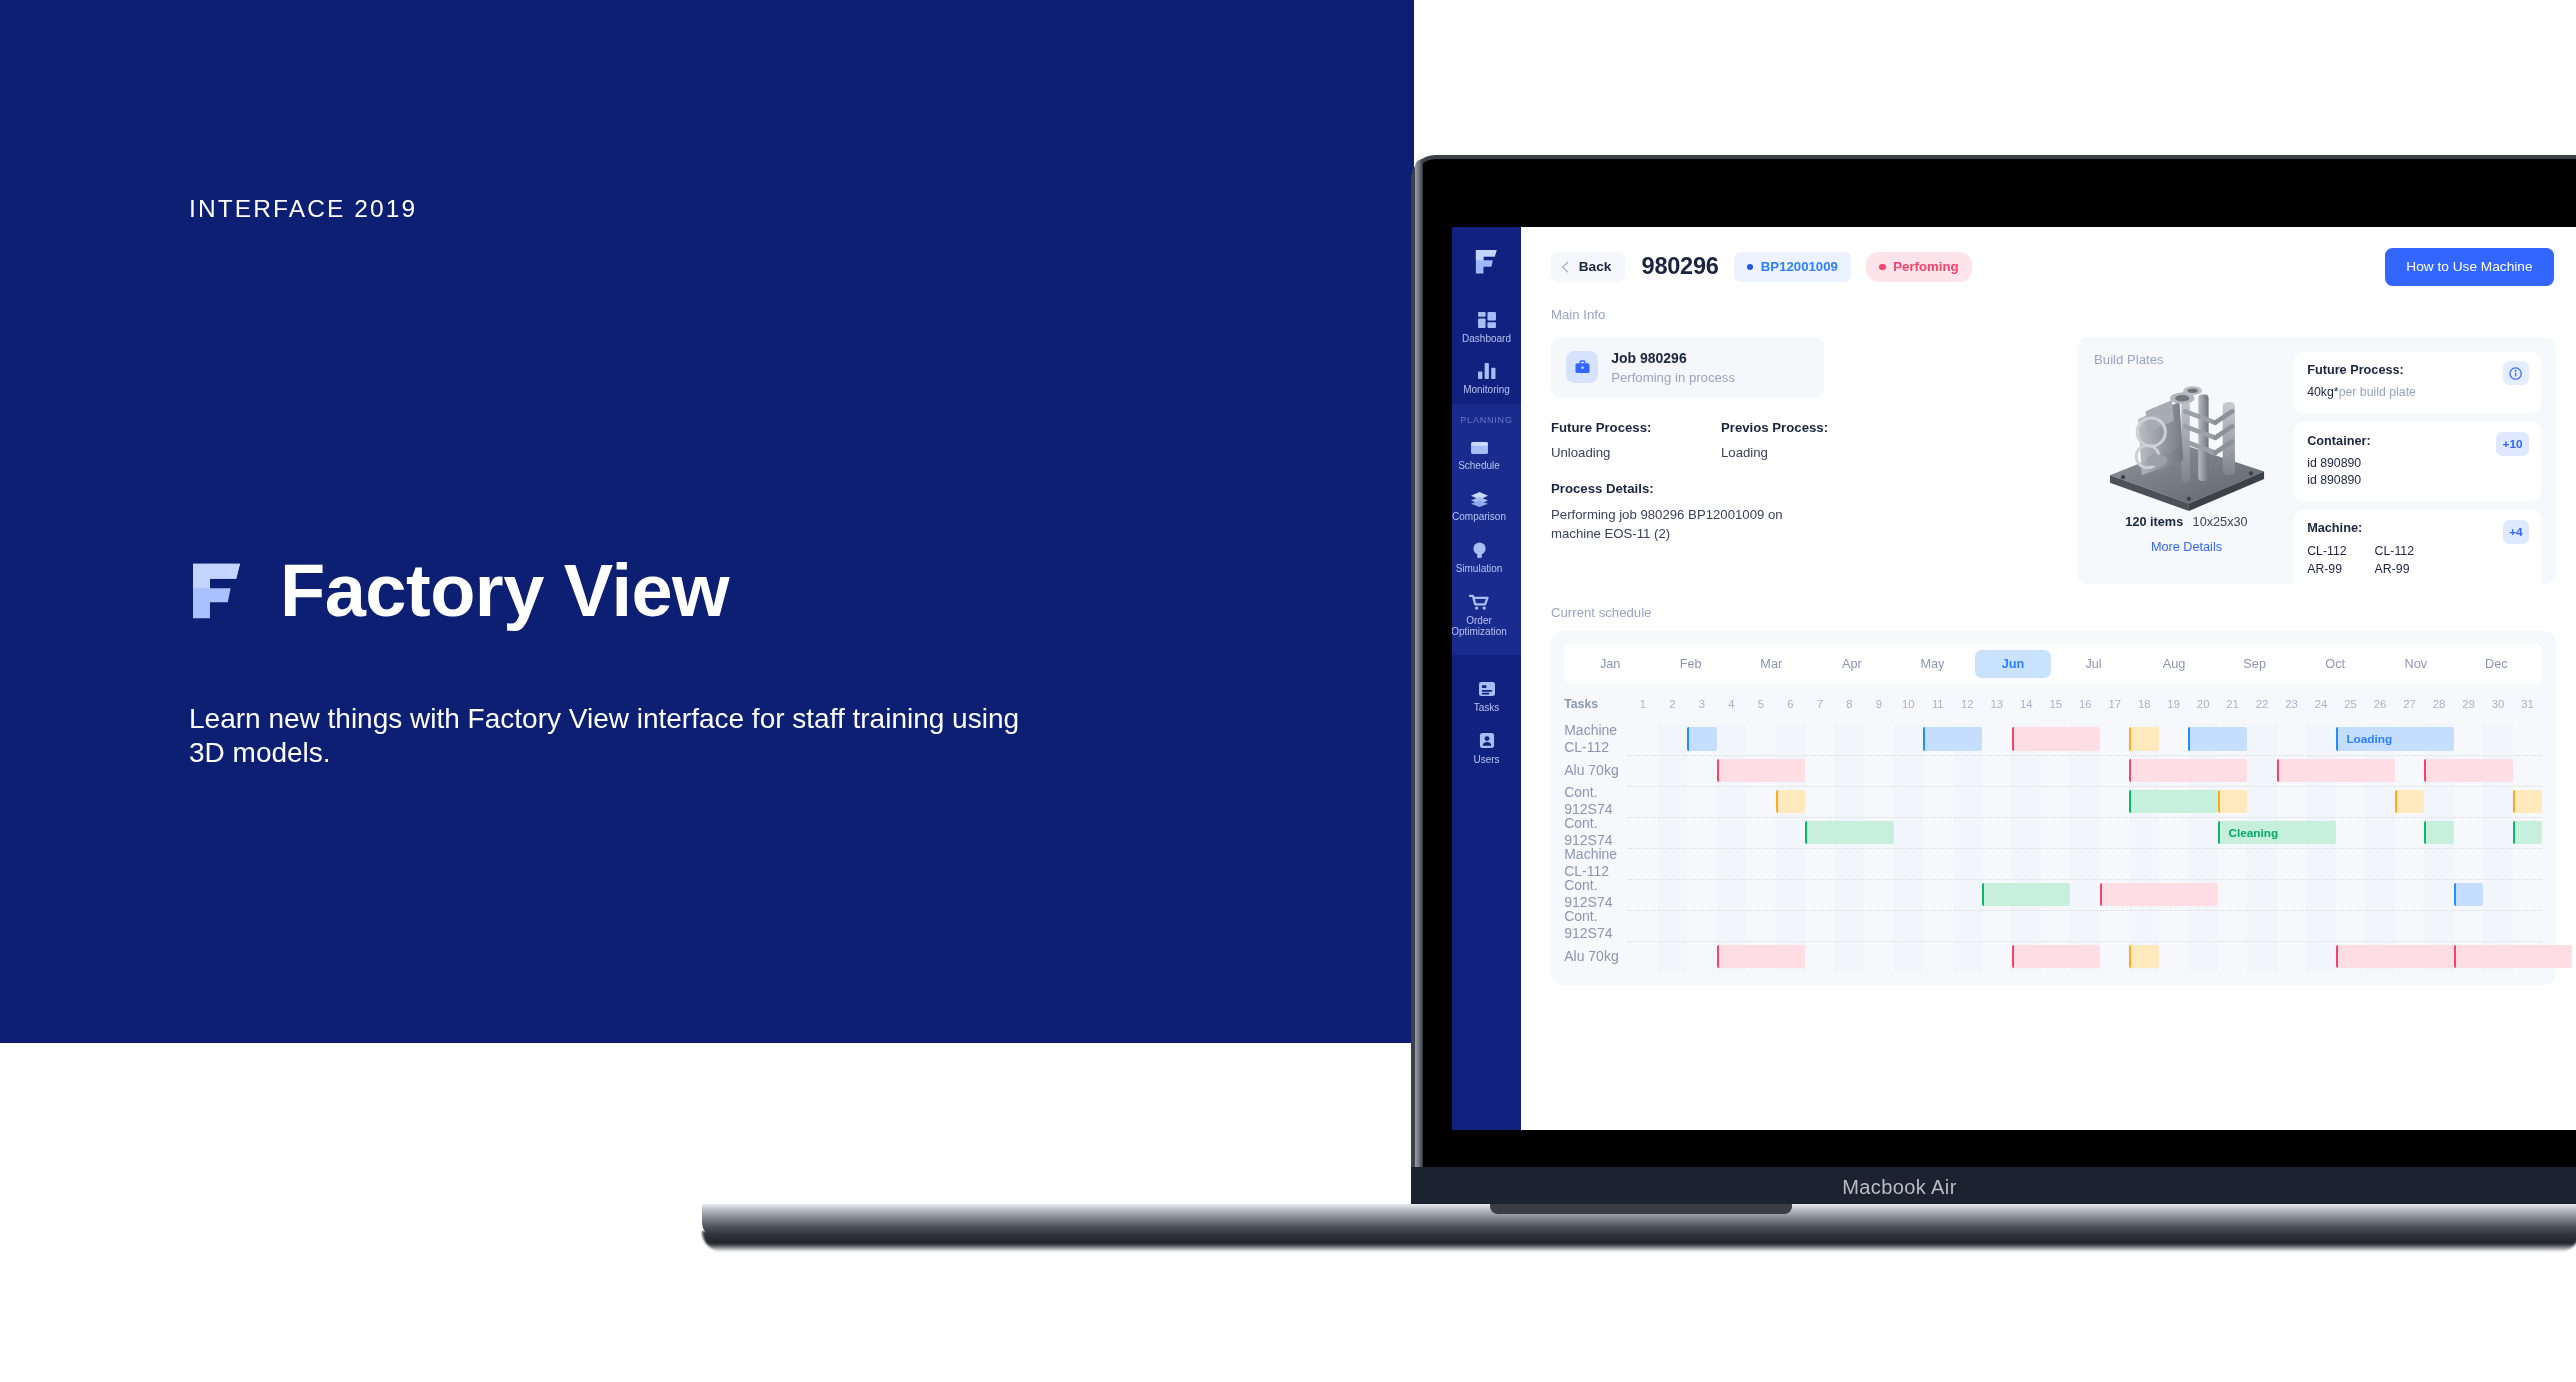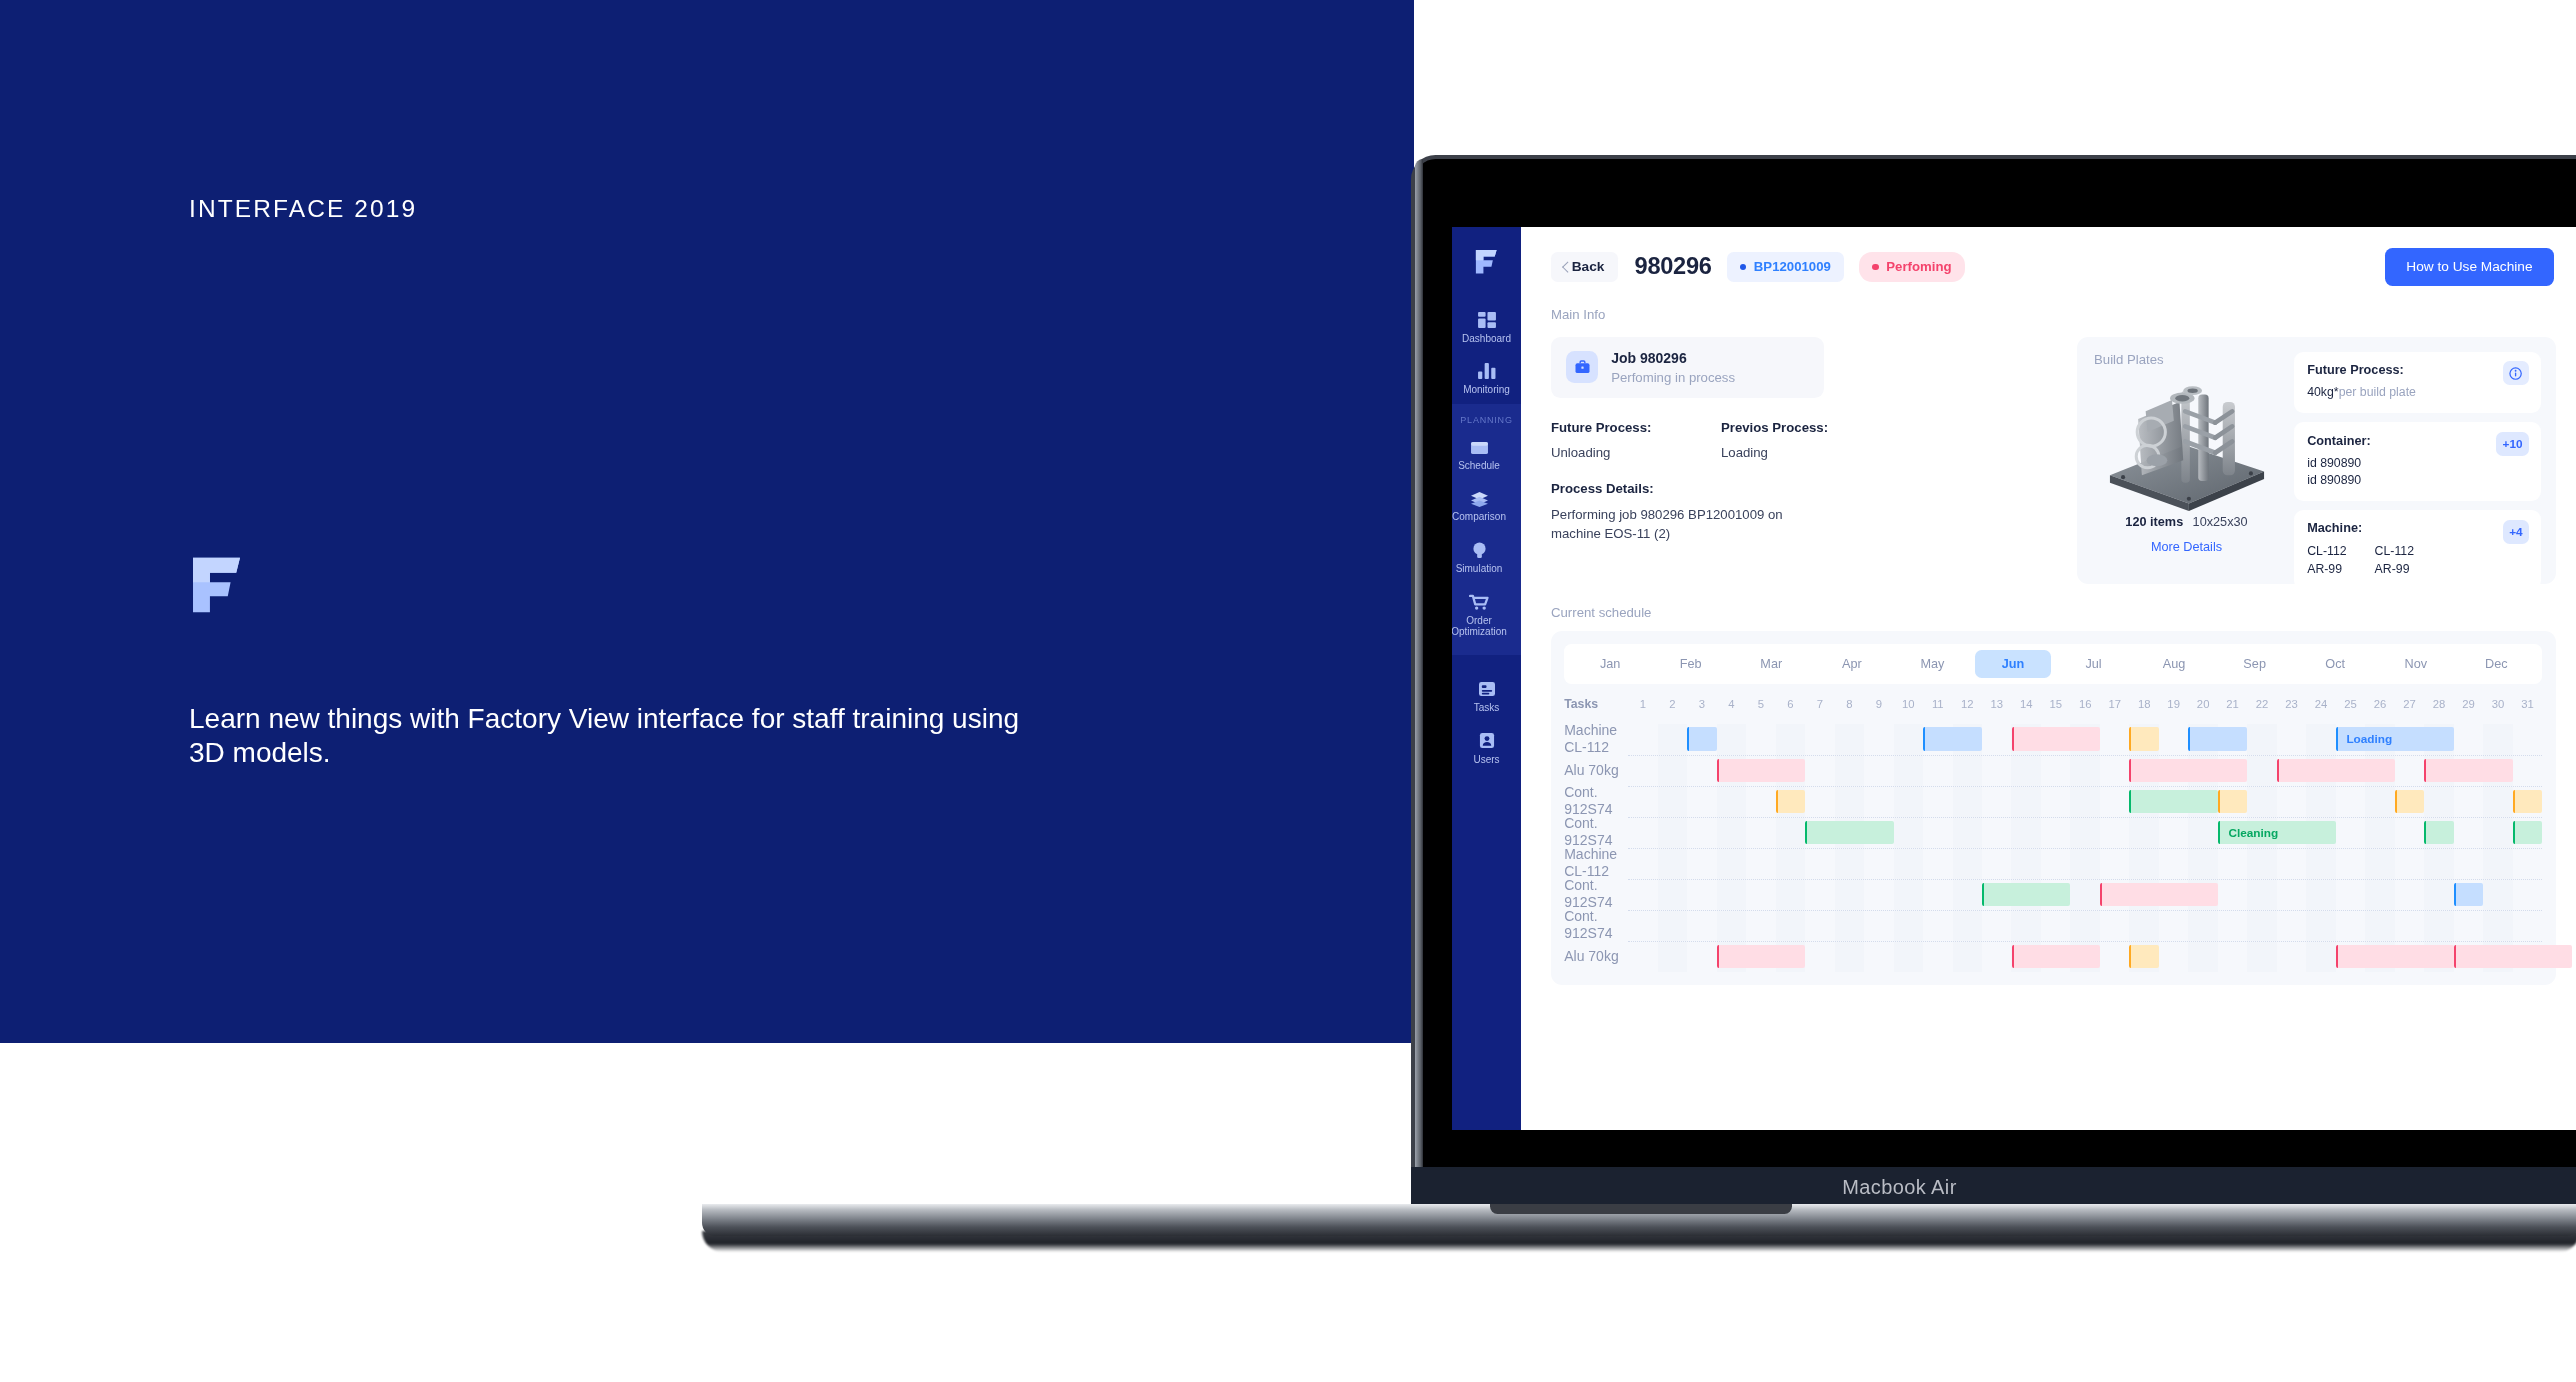--- a/index.html
+++ b/index.html
@@ -107,21 +107,21 @@
     font-size: 9px; color: #6477c9; letter-spacing: 0.8px;
     text-align: center; padding: 5.7px 0 3.8px;
   }
   .sb-sep { height: 15px; }
 
   
   .main { flex: 1; height: 903px; background: #fff; position: relative; overflow: hidden; }
 
   .topbar { display:flex; align-items:center; padding: 21px 26.4px 0 30px; }
   .back-btn {
-    display:flex; align-items:center; gap:0;
+    display:flex; align-items:center; gap:7px;
     background:#F6F7FB; border-radius:6.6px; padding: 7.5px 13.2px;
     font-size: 13.7px; color:#1b2440; font-weight:600; cursor:pointer;
   }
   .chev { width:7.5px; height:7.5px; border-left:1.9px solid #98a0b8; border-bottom:1.9px solid #98a0b8;
           transform: rotate(45deg); display:block; }
   .job-num { font-size: 23.6px; font-weight: 700; color:#1b2440; margin-left: 17px; letter-spacing:-0.3px;}
   .pill {
     display:flex; align-items:center; gap:7.5px; border-radius:6.6px;
     padding: 7.5px 13.2px; font-size: 13.2px; font-weight:600; margin-left: 15px;
   }
@@ -233,20 +233,21 @@
 </head>
 <body>
 
 <div class="hero">
   <div class="hero-kicker">INTERFACE 2019</div>
   <div class="hero-logo-row">
     <svg class="hero-logo" viewBox="0 0 58 66">
       <path d="M4 4 H54 L50 20 H22 V30 H44 L41 45 H22 V62 H4 Z" fill="#A9C2FF"></path>
       <path d="M4 4 H54 L50 20 H22 V30 H4 Z" fill="#C3D5FF"></path>
     </svg>
+    <div class="hero-title">Factory View</div>
   </div>
   <div class="hero-sub">Learn new things with Factory View interface for staff training using 3D models.</div>
 </div>
 
 <div class="laptop">
   <div class="laptop-lid">
       <span class="lid-gloss"></span>
     </div>
 
   <div class="laptop-screen">

